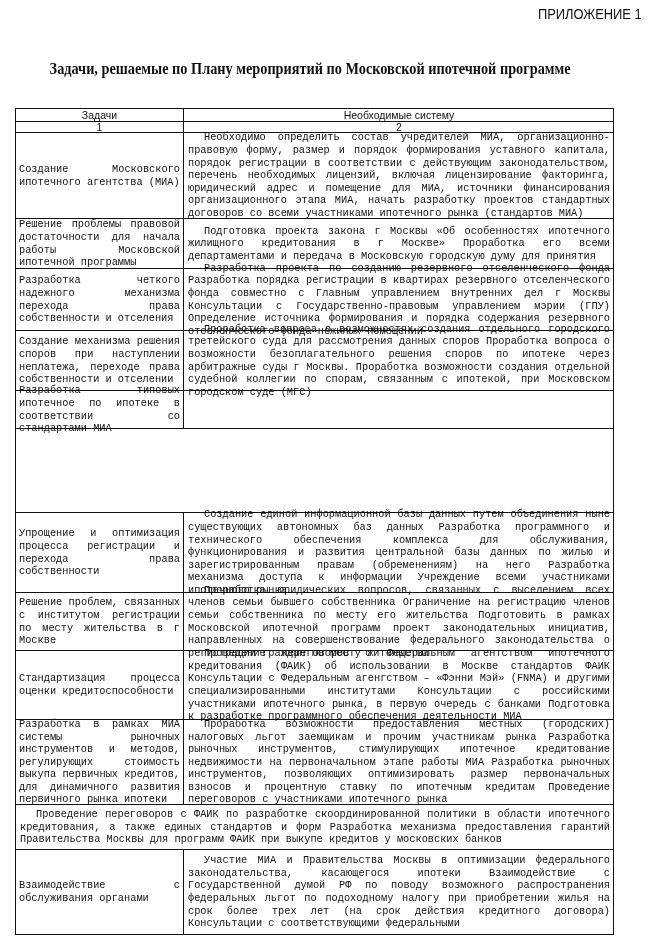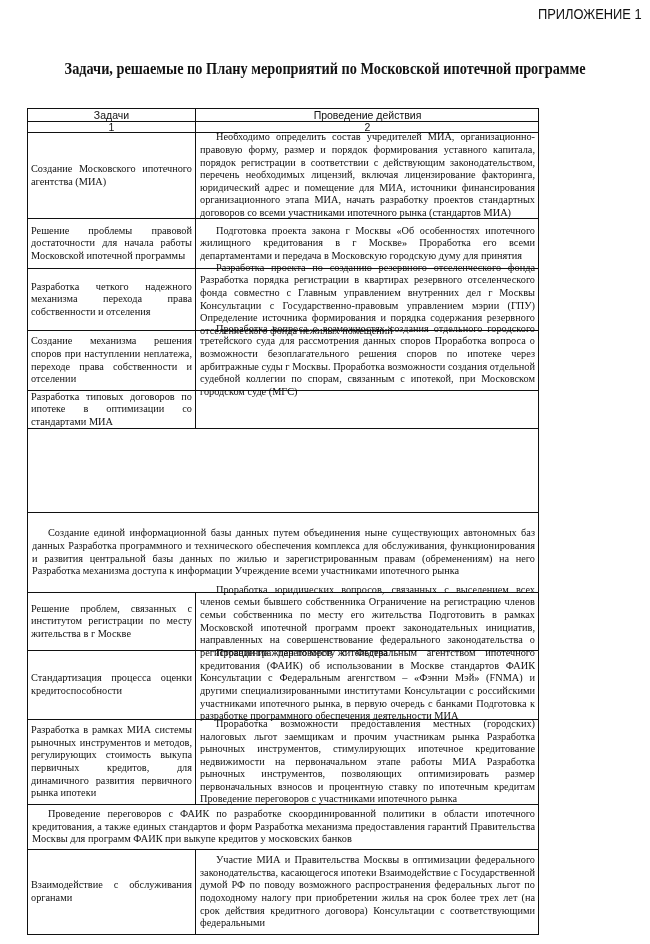--- a/index.html
+++ b/index.html
@@ -1,43 +1,43 @@
 <!DOCTYPE html>
 <html><head>
 <meta charset="utf-8">
 <style>
   html, body { margin:0; padding:0; background:#ffffff; }
   body { width:650px; height:944px; position:relative; overflow:hidden;
          font-family:"Liberation Serif","DejaVu Serif",serif; color:#111; }
   .appendix { position:absolute; top:5px; right:8px; font-family:"Liberation Sans Narrow","Liberation Sans",sans-serif;
               font-size:15px; letter-spacing:0; transform:scaleX(0.86); transform-origin:right top; }
-  .title { position:absolute; top:59px; left:0; width:650px; text-align:center; font-weight:bold;
+  .title { position:absolute; top:59px; left:0; width:650px; text-align:left; font-weight:bold;
            font-size:17px; }
   .title span { display:inline-block; transform:scaleX(0.84); transform-origin:center; white-space:nowrap; }
-  .tbl { position:absolute; left:27px; top:108px; width:512px; border:1.5px solid #111; box-sizing:border-box; }
+  .tbl { position:absolute; left:15px; top:108px; width:599px; border:1.5px solid #111; box-sizing:border-box; }
   .row { display:flex; border-bottom:1px solid #111; box-sizing:border-box; }
   .row:last-child { border-bottom:none; }
   .c1 { width:168px; border-right:1.5px solid #111; box-sizing:border-box; padding:1px 3px;
         display:flex; align-items:center; }
   .c2 { flex:1; padding:1px 3px 1px 4px; box-sizing:border-box; display:flex; align-items:center; }
   .hdr .c1, .hdr .c2 { justify-content:center; font-family:"Liberation Sans",sans-serif; font-size:10.5px; }
-  .txt { font-family:Liberation Serif, serif; font-size:10.3px; line-height:12.6px; text-align:justify;
+  .txt { font-family:Liberation Mono, monospace; font-size:10.3px; line-height:12.6px; text-align:justify;
          text-align-last:left; width:100%; }
   .txt2 { text-indent:16px; }
 </style>
 </head>
 <body>
 
 <div class="appendix">ПРИЛОЖЕНИЕ 1</div>
 <div class="title"><span>Задачи, решаемые по Плану мероприятий по Московской ипотечной программе</span></div>
 
 <div class="tbl">
   <div class="row hdr" style="height:13px">
     <div class="c1">Задачи</div>
-    <div class="c2">Проведение действия</div>
+    <div class="c2">Необходимые систему</div>
   </div>
   <div class="row hdr" style="height:11px">
     <div class="c1">1</div>
     <div class="c2">2</div>
   </div>
 
   <div class="row" style="height:86px">
     <div class="c1">
         <div class="txt">Создание Московского ипотечного агентства (МИА)</div>
       </div>
@@ -64,26 +64,29 @@
   <div class="row" style="height:60px">
     <div class="c1">
         <div class="txt">Создание механизма решения споров при наступлении неплатежа, переходе права собственности и отселении</div>
       </div>
     <div class="c2">
         <div class="txt txt2">Проработка вопроса о возможностях создания отдельного городского третейского суда для рассмотрения данных споров Проработка вопроса о возможности безоплагательного решения споров по ипотеке через арбитражные суды г Москвы. Проработка возможности создания отдельной судебной коллегии по спорам, связанным с ипотекой, при Московском городском суде (МГС)</div>
       </div>
   </div>
   <div class="row" style="height:38px">
     <div class="c1">
-        <div class="txt">Разработка типовых договоров по ипотеке в оптимизации со стандартами МИА</div>
+        <div class="txt">Разработка типовых ипотечное по ипотеке в соответствии со стандартами МИА</div>
       </div>
   </div>
   <div class="row" style="height:84px">
   </div>
   <div class="row" style="height:80px">
+    <div class="c1">
+        <div class="txt">Упрощение и оптимизация процесса регистрации и перехода права собственности</div>
+      </div>
     <div class="c2">
         <div class="txt txt2">Создание единой информационной базы данных путем объединения ныне существующих автономных баз данных Разработка программного и технического обеспечения комплекса для обслуживания, функционирования и развития центральной базы данных по жилью и зарегистрированным правам (обременениям) на него Разработка механизма доступа к информации Учреждение всеми участниками ипотечного рынка</div>
       </div>
   </div>
   <div class="row" style="height:58px">
     <div class="c1">
         <div class="txt">Решение проблем, связанных с институтом регистрации по месту жительства в г Москве</div>
       </div>
     <div class="c2">
         <div class="txt txt2">Проработка юридических вопросов, связанных с выселением всех членов семьи бывшего собственника Ограничение на регистрацию членов семьи собственника по месту его жительства Подготовить в рамках Московской ипотечной программ проект законодательных инициатив, направленных на совершенствование федерального законодательства о регистрации граждан по месту жительства</div>

